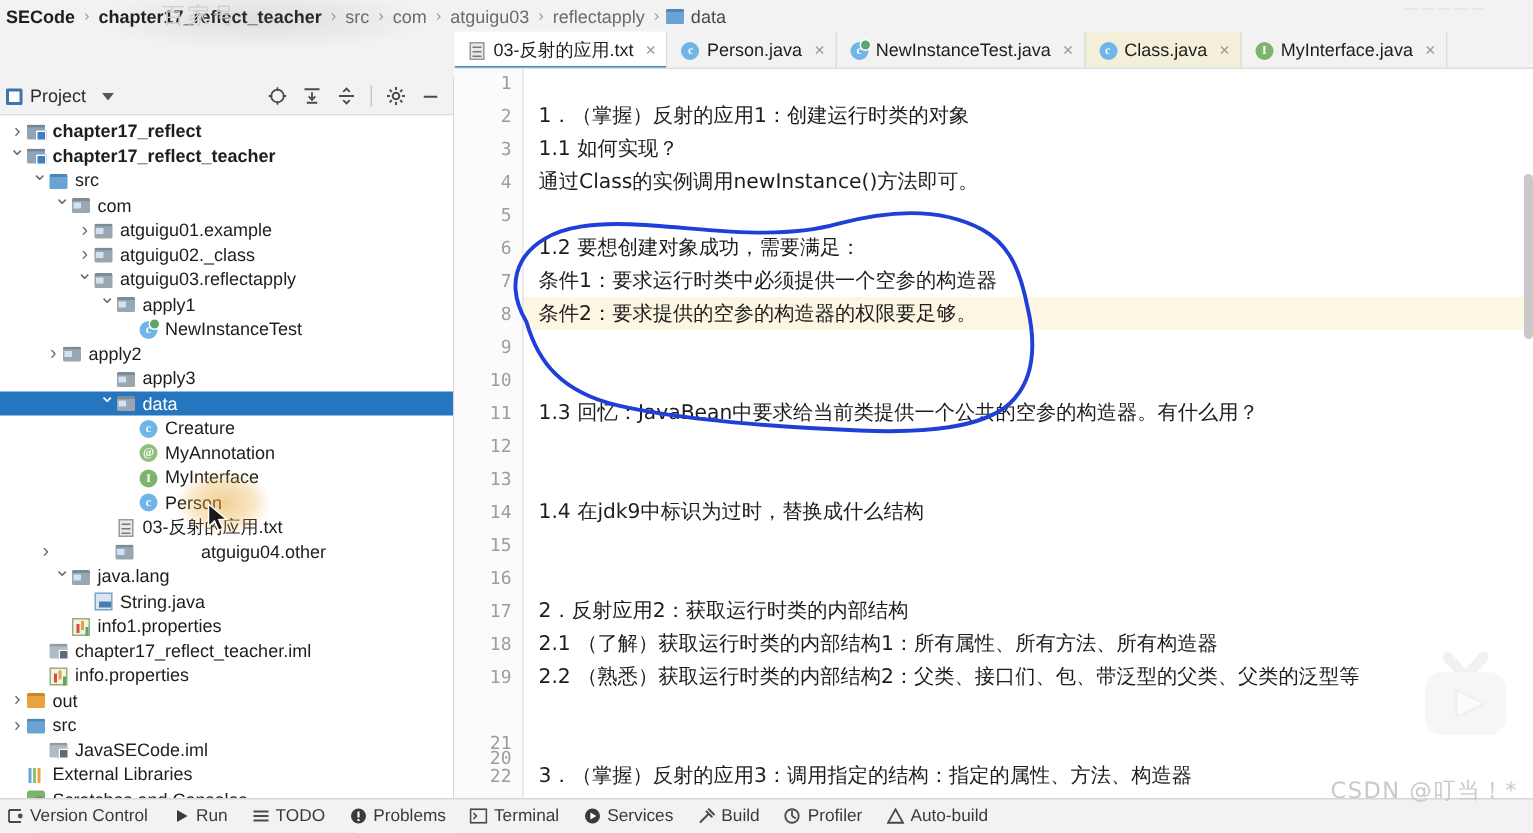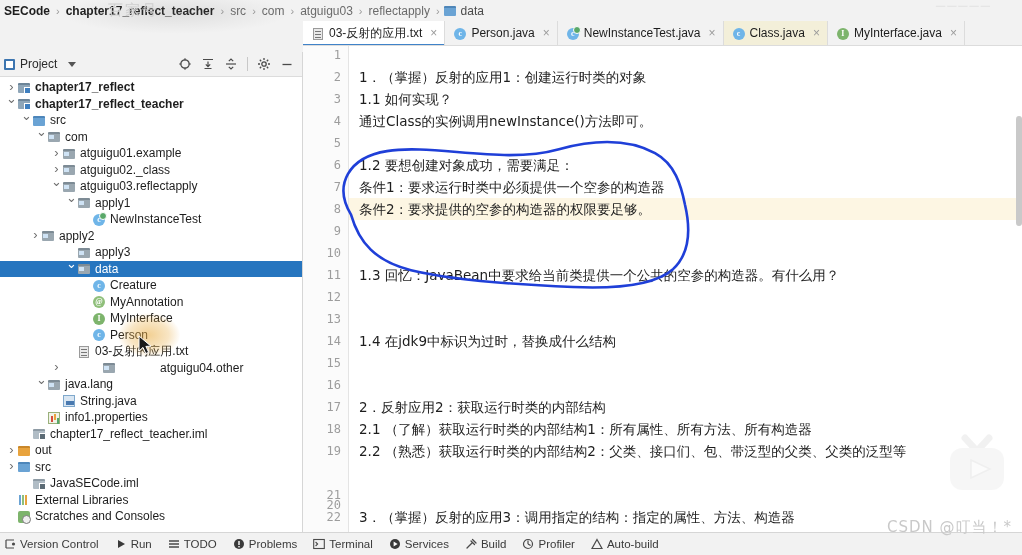--- a/index.html
+++ b/index.html
@@ -400,21 +400,21 @@
             </span>
             <span class="lbl">Person</span>
           </div>
           <div class="row" style="padding-left: 66px;">
             <span class="arrow"></span>
             <span class="ico">
               <span class="i-txt"></span>
             </span>
             <span class="lbl">03-反射的应用.txt</span>
           </div>
-          <div class="row" style="padding-left: 51px; gap: 40px;">
+          <div class="row" style="padding-left: 25px; gap: 40px;">
             <span class="arrow closed"></span>
             <span class="ico">
               <span class="i-pkg"></span>
             </span>
             <span class="lbl">atguigu04.other</span>
           </div>
           <div class="row" style="padding-left: 36px;">
             <span class="arrow open"></span>
             <span class="ico">
               <span class="i-pkg"></span>
@@ -434,20 +434,27 @@
               <span class="i-prop"></span>
             </span>
             <span class="lbl">info1.properties</span>
           </div>
           <div class="row" style="padding-left: 21px;">
             <span class="arrow"></span>
             <span class="ico">
               <span class="i-iml"></span>
             </span>
             <span class="lbl">chapter17_reflect_teacher.iml</span>
+          </div>
+          <div class="row" style="padding-left: 21px;">
+            <span class="arrow"></span>
+            <span class="ico">
+              <span class="i-prop"></span>
+            </span>
+            <span class="lbl">info.properties</span>
           </div>
           <div class="row" style="padding-left: 6px;">
             <span class="arrow closed"></span>
             <span class="ico">
               <span class="i-out"></span>
             </span>
             <span class="lbl">out</span>
           </div>
           <div class="row" style="padding-left: 6px;">
             <span class="arrow closed"></span>

